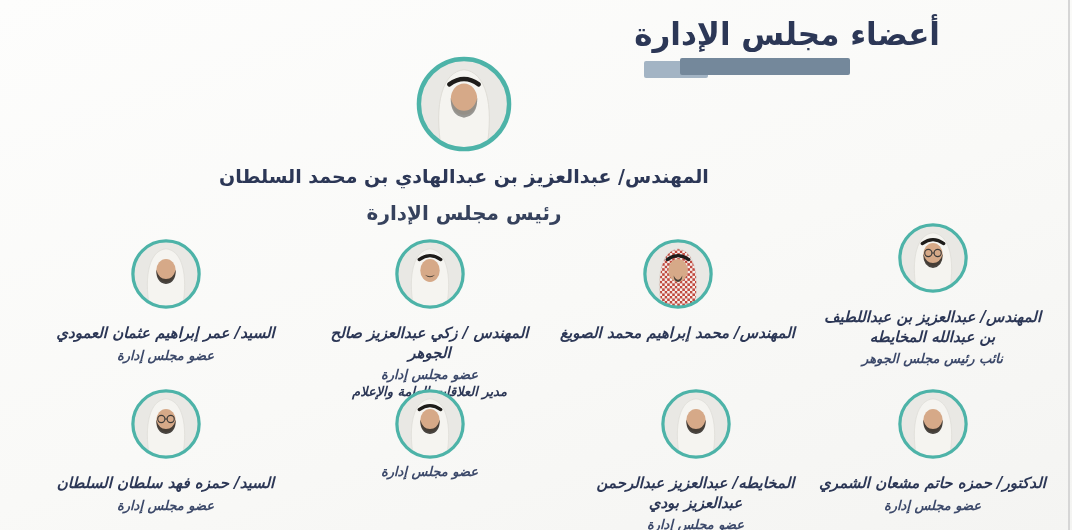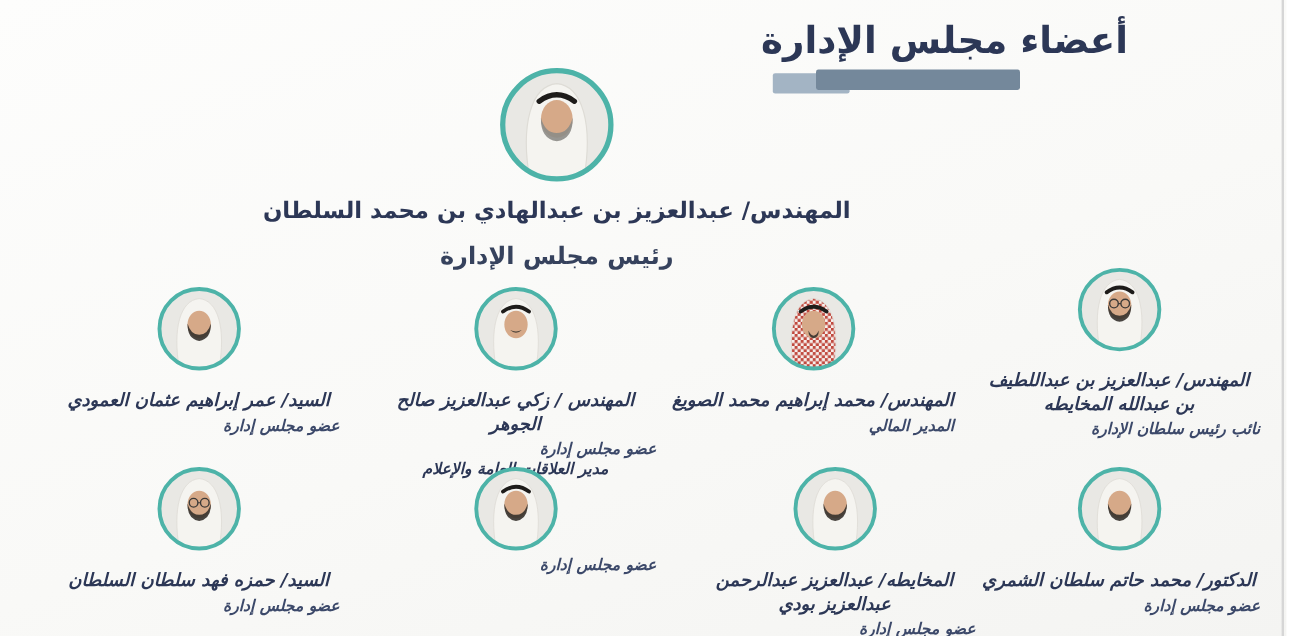--- a/index.html
+++ b/index.html
@@ -62,21 +62,21 @@
   .member-card{
     position:absolute; width:235px; text-align:center;font-style:italic;
   }
   .member-card .avatar{ width:72px; height:72px; margin:0 auto; }
   .m-name{
     margin-top:14px;
     font-size:15px; font-weight:bold; color:#2c3756; line-height:1.3;
   }
   .m-role{
     margin-top:4px;
-    font-size:13px; font-weight:bold; color:#3c496a;text-align:right;
+    font-size:13px; font-weight:bold; color:#3c496a;
   }
   .m-role2{
     margin-top:2px;
     font-size:13px; font-weight:bold; color:#2c3756;
   }
   .avatar svg{ display:block; width:100%; height:100%; }
 </style>
 </head>
 <body>
 
@@ -132,21 +132,21 @@
             <path d="M35,33 Q50,20 65,33 L65,27 Q50,15 35,27 Z" fill="#f5f4f0"></path>
             <path d="M35,30 Q50,19 65,30" stroke="#1e1c1a" stroke-width="4.5" fill="none" stroke-linecap="round"></path>
             <circle cx="43.5" cy="43" r="5" fill="none" stroke="#3c3a38" stroke-width="1.6"></circle>
           <circle cx="56.5" cy="43" r="5" fill="none" stroke="#3c3a38" stroke-width="1.6"></circle>
           <path d="M48.5,43 H51.5" stroke="#3c3a38" stroke-width="1.4"></path>
           </g>
           <circle cx="50" cy="50" r="46" fill="none" stroke="#4db3a8" stroke-width="4.5"></circle>
         </svg>
       </div>
     <div class="m-name">المهندس/ عبدالعزيز بن عبداللطيف بن عبدالله المخايطه</div>
-    <div class="m-role">نائب رئيس سلطان الإدارة</div>
+    <div class="m-role">نائب رئيس مجلس الجوهر</div>
 
   </div>
 
   <div class="member-card" style="left: 560px; top: 238px;">
     <div class="avatar">
         <svg viewBox="0 0 100 100" xmlns="http://www.w3.org/2000/svg">
           <defs>
             <clipPath id="c3">
               <circle cx="50" cy="50" r="46"></circle>
             </clipPath>
@@ -162,21 +162,20 @@
             <path d="M27,96 C19,50 28,17 50,15 C72,17 81,50 73,96 Z" fill="url(#p3)" stroke="#dedcd6" stroke-width="1"></path>
             <ellipse cx="50" cy="45" rx="13.5" ry="16" fill="#d6a988"></ellipse>
             <path d="M44,52 Q50,64 56,52 Q56,60 50,61 Q44,60 44,52 Z" fill="#35312c" opacity="0.9"></path>
             <path d="M35,33 Q50,20 65,33 L65,27 Q50,15 35,27 Z" fill="url(#p3)"></path>
             <path d="M35,30 Q50,19 65,30" stroke="#1e1c1a" stroke-width="4.5" fill="none" stroke-linecap="round"></path>
           </g>
           <circle cx="50" cy="50" r="46" fill="none" stroke="#4db3a8" stroke-width="4.5"></circle>
         </svg>
       </div>
     <div class="m-name">المهندس/ محمد إبراهيم محمد الصويغ</div>
-    <div class="m-role">المدير المالي</div>
 
   </div>
 
   <div class="member-card" style="left: 312px; top: 238px;">
     <div class="avatar">
         <svg viewBox="0 0 100 100" xmlns="http://www.w3.org/2000/svg">
           <defs>
             <clipPath id="c4">
               <circle cx="50" cy="50" r="46"></circle>
             </clipPath>
@@ -235,21 +234,21 @@
           <g clip-path="url(#c6)">
             <path d="M12,100 Q50,58 88,100 Z" fill="#f2f1ec" stroke="#d8d6d0" stroke-width="1"></path>
             <path d="M27,96 C19,50 28,17 50,15 C72,17 81,50 73,96 Z" fill="#f5f4f0" stroke="#dedcd6" stroke-width="1"></path>
             <ellipse cx="50" cy="45" rx="13.5" ry="16" fill="#d6a988"></ellipse>
             <path d="M36.5,44 Q36,62 50,64 Q64,62 63.5,44 Q60,57 50,57 Q40,57 36.5,44 Z" fill="#35312c" opacity="0.9"></path>
             <path d="M35,33 Q50,20 65,33 L65,27 Q50,15 35,27 Z" fill="#f5f4f0"></path>
           </g>
           <circle cx="50" cy="50" r="46" fill="none" stroke="#4db3a8" stroke-width="4.5"></circle>
         </svg>
       </div>
-    <div class="m-name">الدكتور/ محمد حاتم سلطان الشمري</div>
+    <div class="m-name">الدكتور/ حمزه حاتم مشعان الشمري</div>
     <div class="m-role">عضو مجلس إدارة</div>
 
   </div>
 
   <div class="member-card" style="left: 578px; top: 388px;">
     <div class="avatar">
         <svg viewBox="0 0 100 100" xmlns="http://www.w3.org/2000/svg">
           <defs>
             <clipPath id="c7">
               <circle cx="50" cy="50" r="46"></circle>

